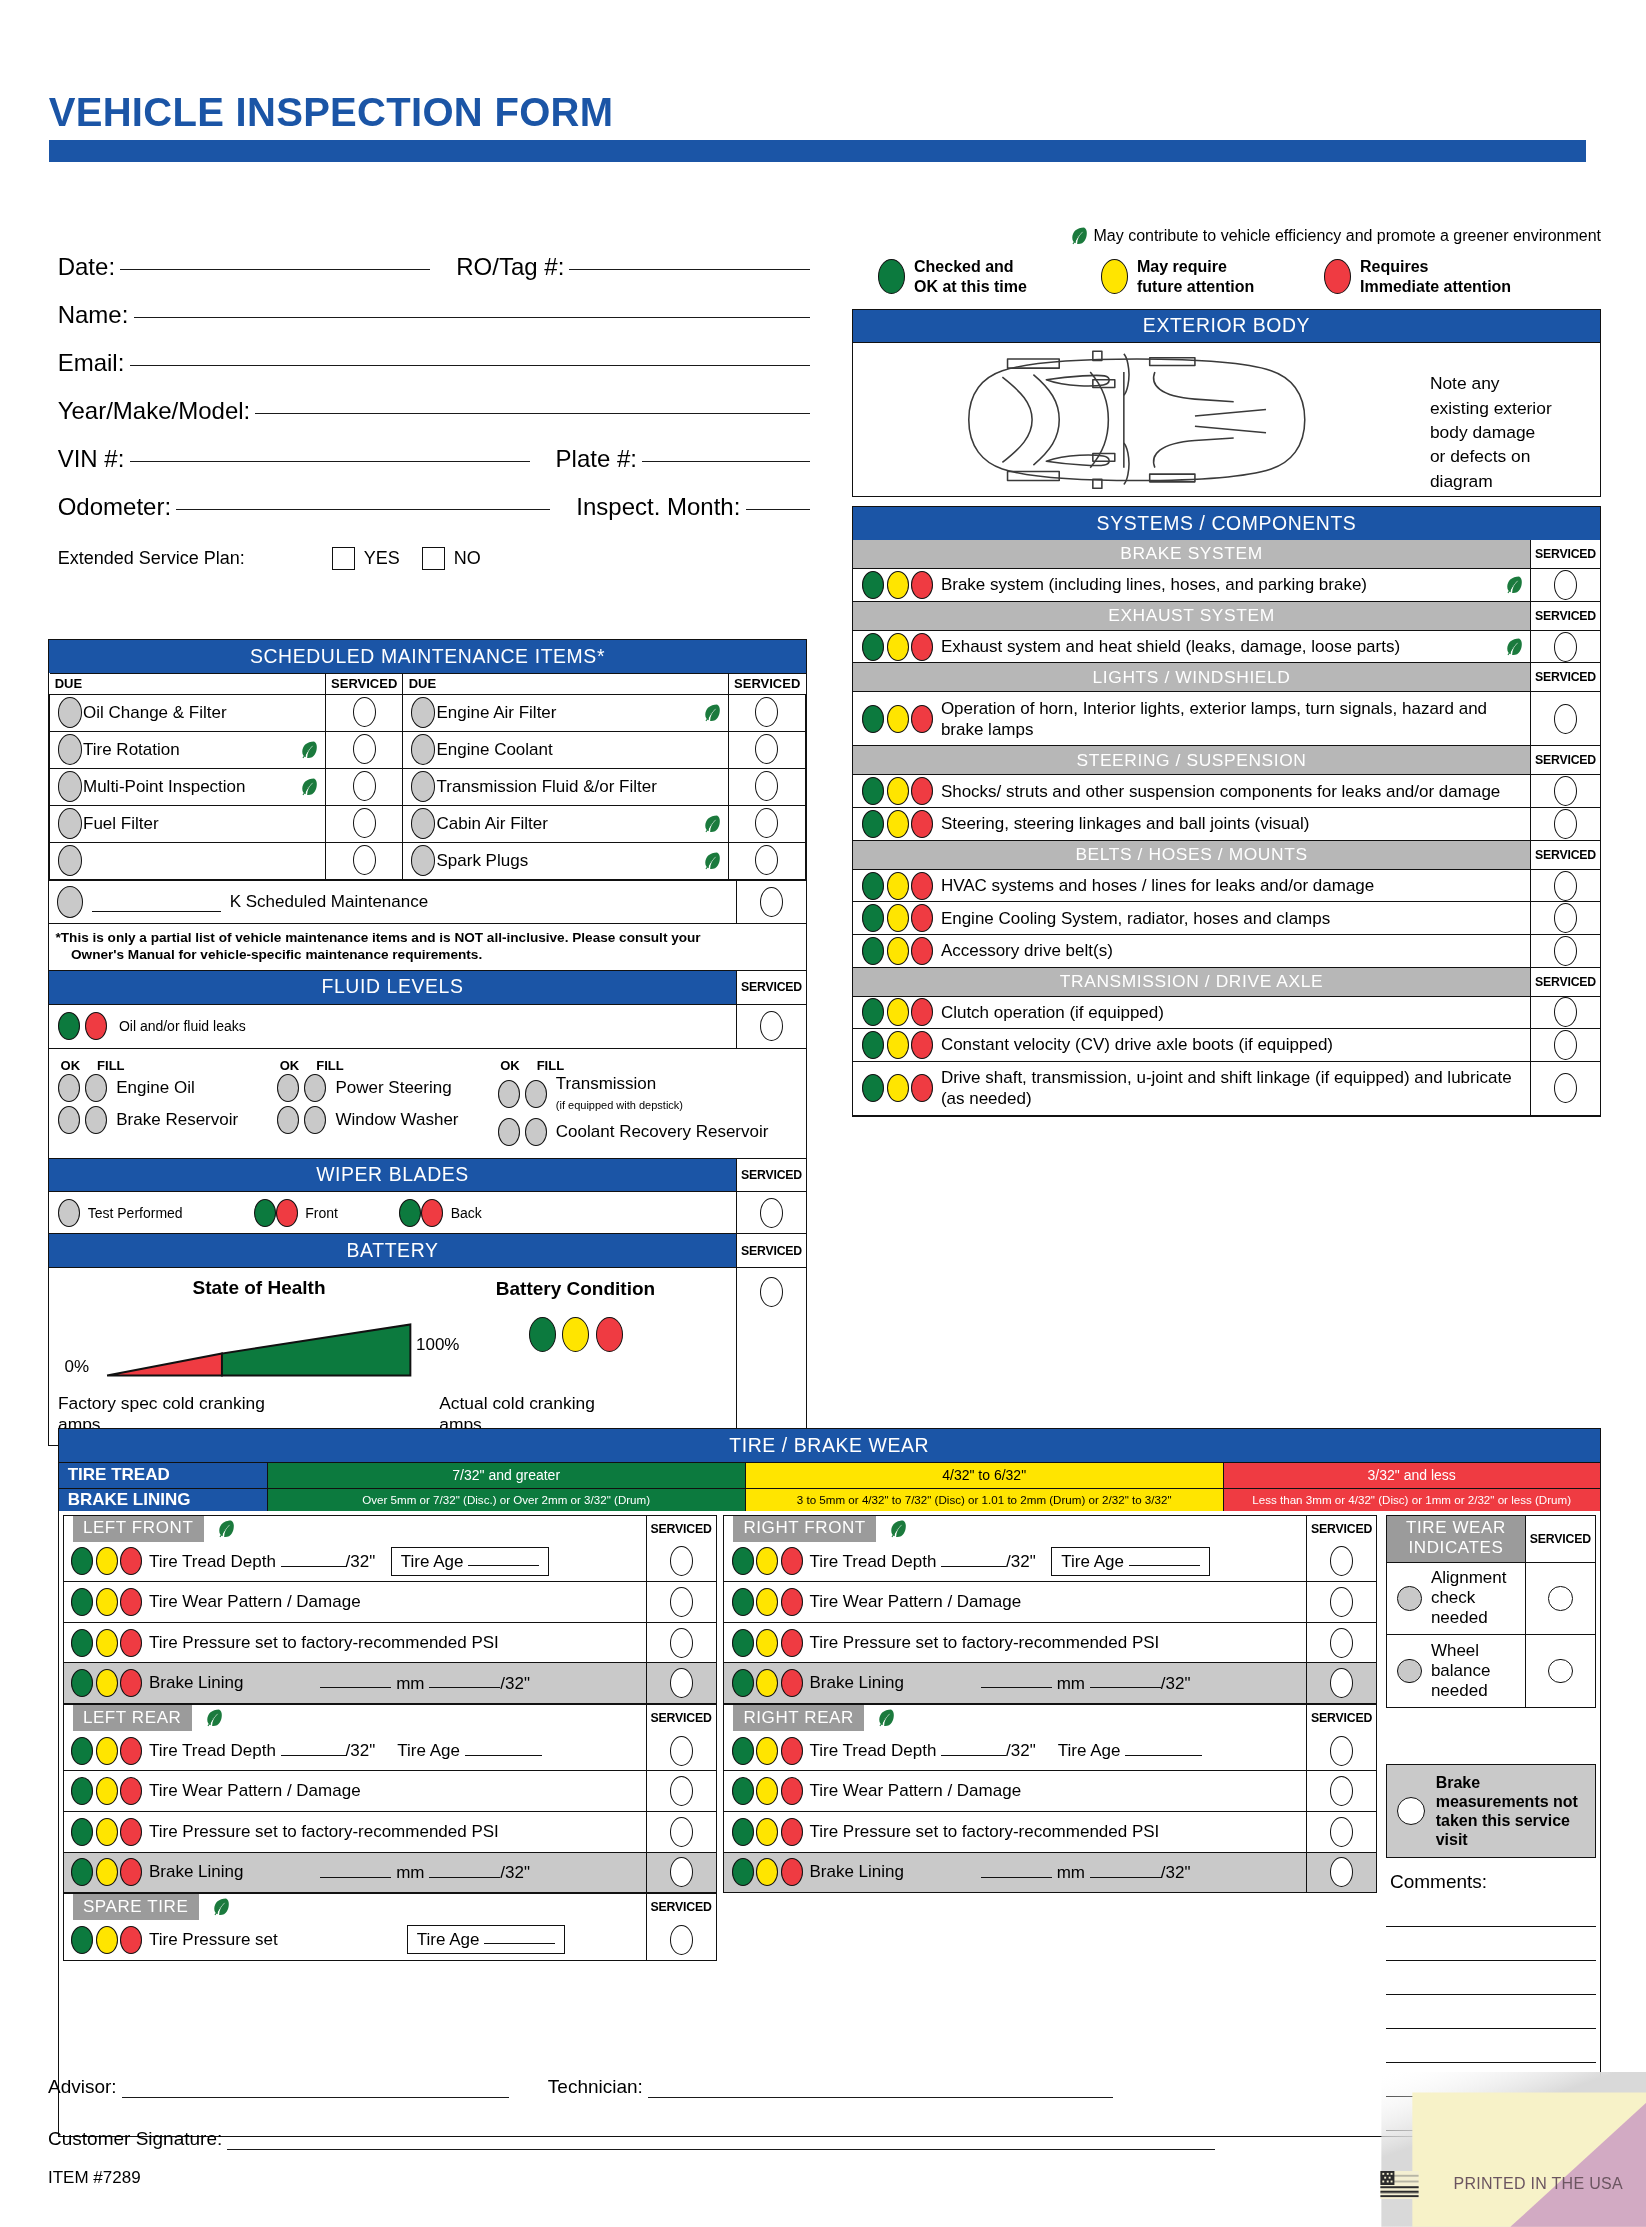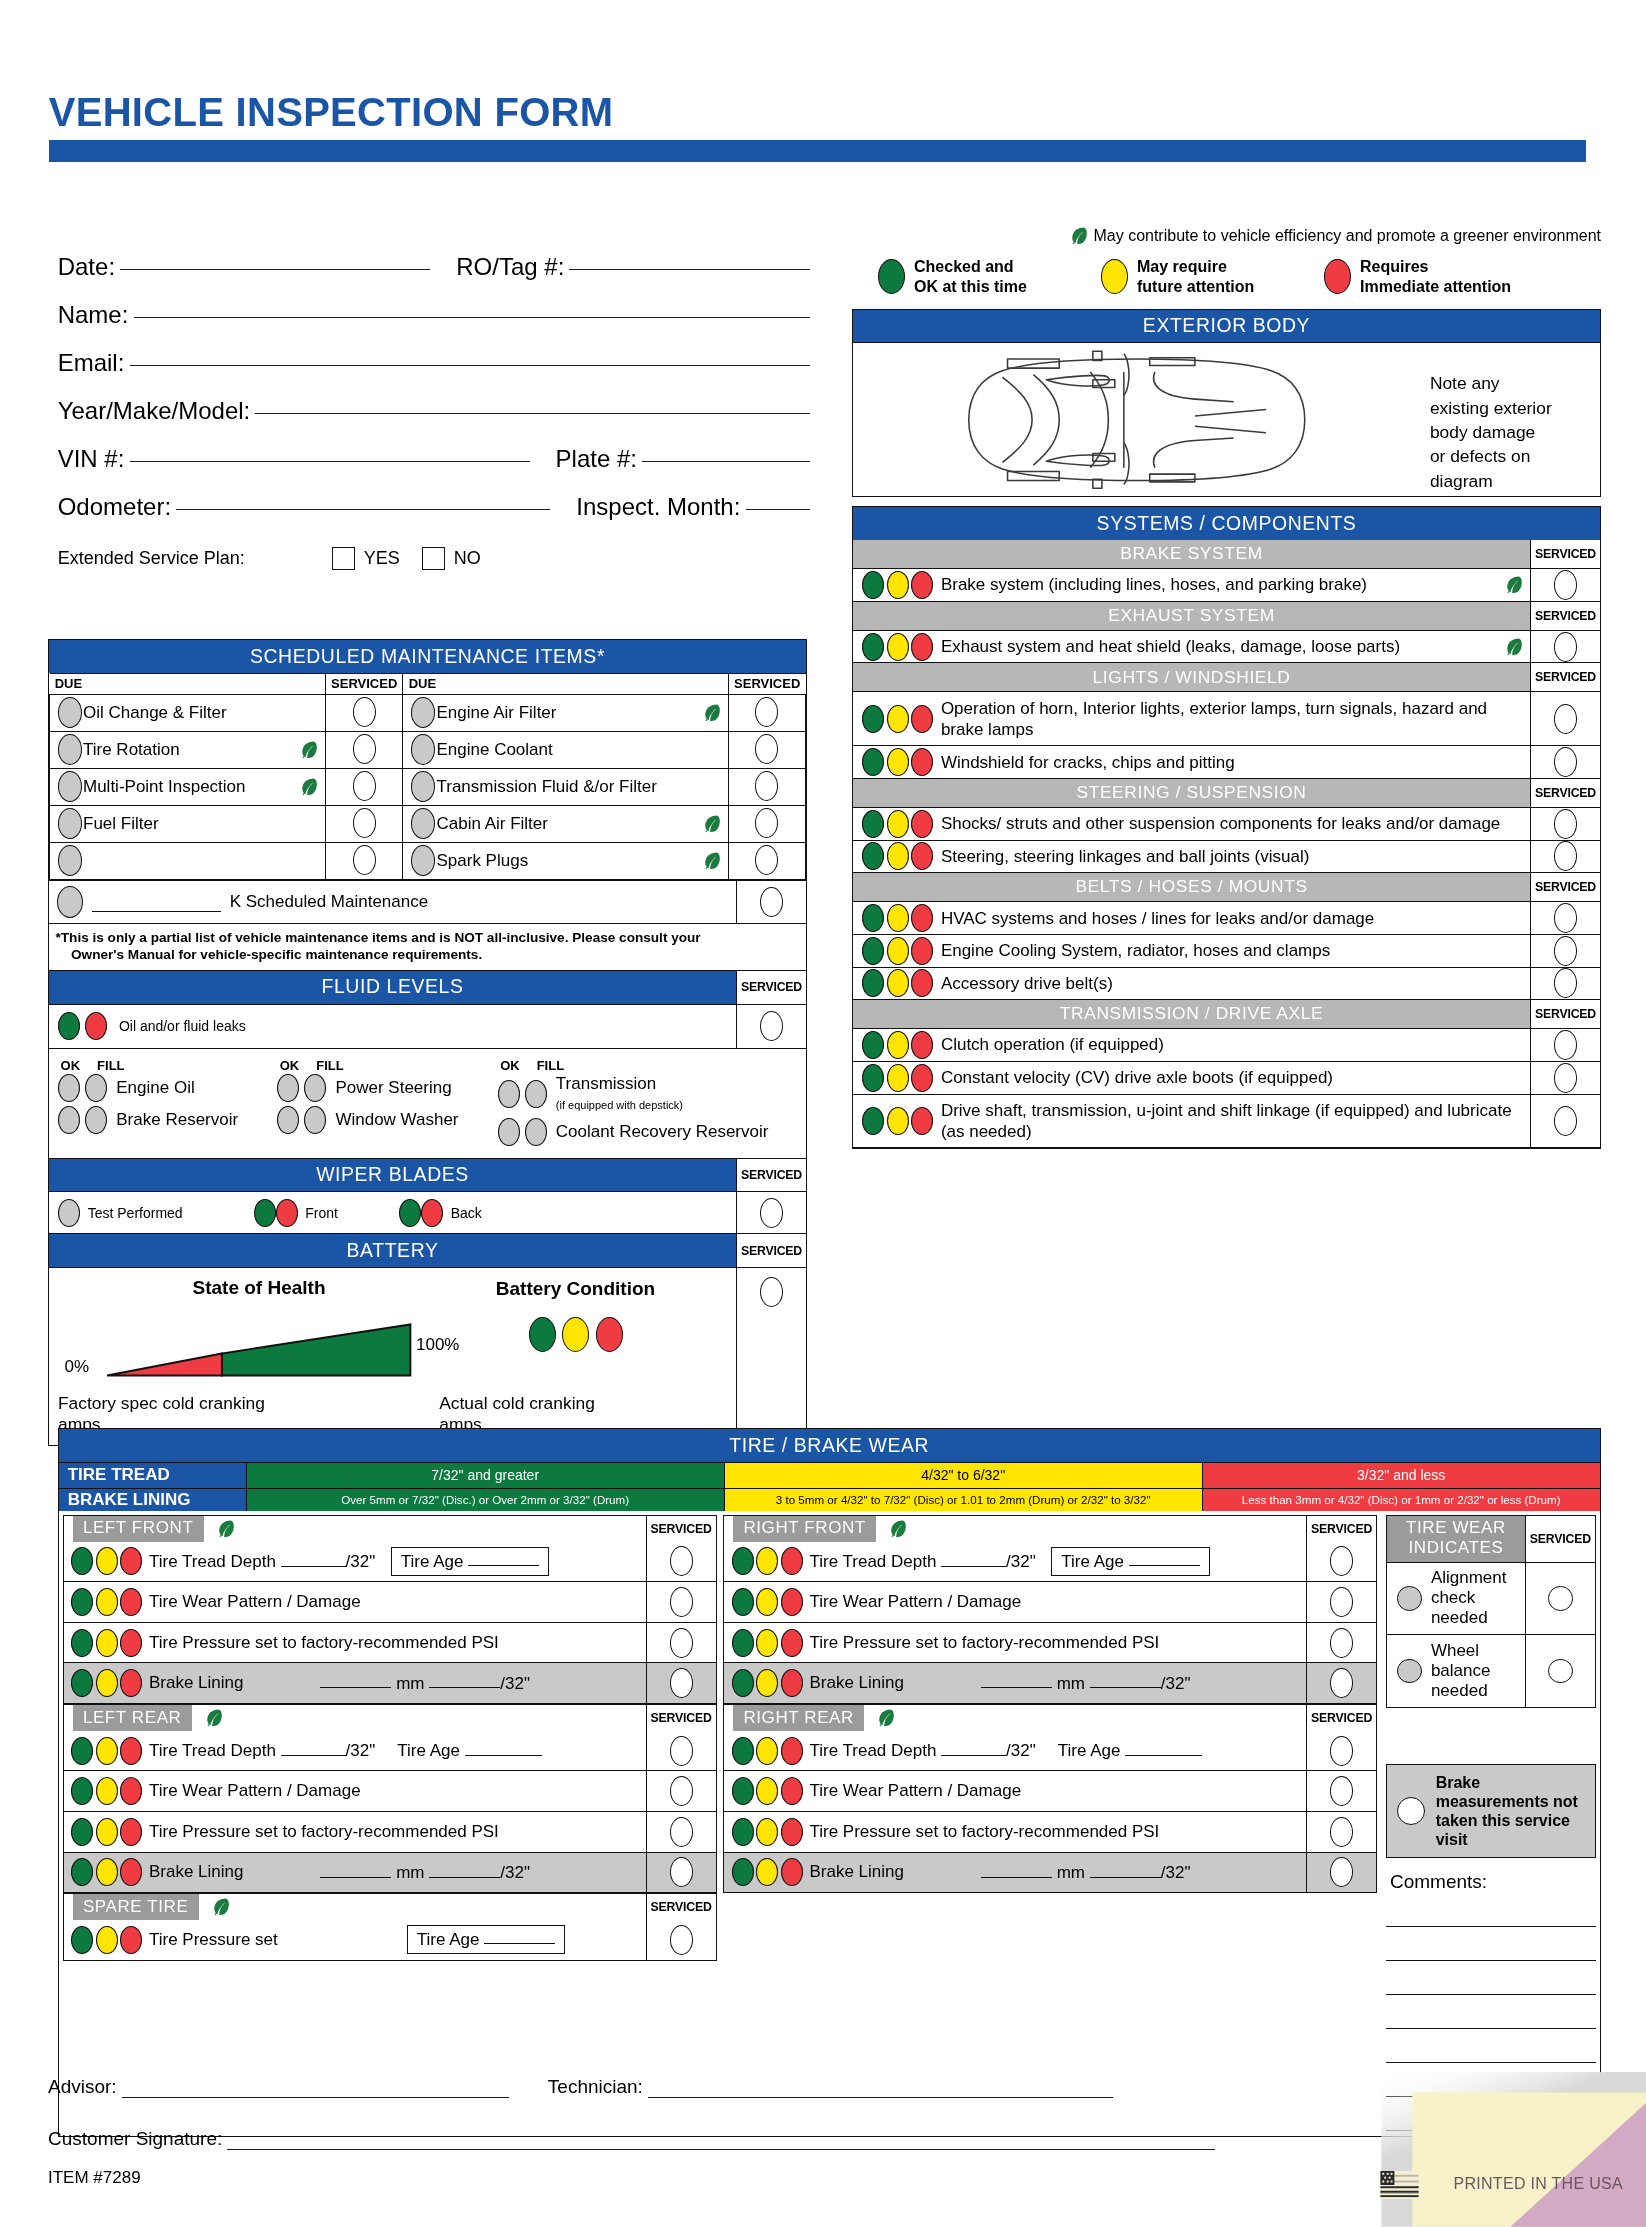--- a/index.html
+++ b/index.html
@@ -84,21 +84,21 @@
   .sys-txt { font-size:17px; flex:1; line-height:1.25; padding:5.2px 0; }
   .sys-srv { width:70px; flex:none; border-left:1.4px solid #111; display:flex;
              align-items:center; justify-content:center; align-self:stretch; }
   .sys-hdr { display:flex; border-bottom:1.4px solid #111; }
   .sys-hdr .band { flex:1; }
   .sys-hdr .sv { width:70px; flex:none; border-left:1.4px solid #111; }
 
   
   .tw { width:1537px; margin-left:9.7px; margin-top:10.3px; }
   .legend-row { display:flex; }
-  .legend-lbl { width:188px; background:#1b55a6; color:#fff; font-size:17px;
+  .legend-lbl { width:209px; background:#1b55a6; color:#fff; font-size:17px;
                 font-weight:bold; display:flex; align-items:center; padding-left:9px;
                 border-right:1.6px solid #111; }
   .legend-cell { display:flex; align-items:center; justify-content:center;
                  text-align:center; color:#fff; font-size:14px; padding:4.5px 3.9px;
                  border-right:1.6px solid #111; }
   .lg-green { background:#0c7a3e; width:478px; }
   .lg-yellow{ background:#ffe500; color:#000 !important; width:478px; }
   .lg-red   { background:#ef3b42; width:auto; flex:1; border-right:none; }
   .legend-row.thin .legend-cell { font-size:11.6px; }
 
@@ -593,32 +593,20 @@
       <div class="band gray-band">LIGHTS / WINDSHIELD</div>
       <div class="sv serviced-h">SERVICED</div>
     </div>
           <div class="sys-row">
       <span class="sys-dots">
               <span class="dot el g"></span>
               <span class="dot el y"></span>
               <span class="dot el r"></span>
             </span>
       <span class="sys-txt">Operation of horn, Interior lights, exterior lamps, turn signals, hazard and brake lamps</span>
-
-      <span class="sys-srv">
-              <span class="dot srv"></span>
-            </span>
-    </div>
-          <div class="sys-row">
-      <span class="sys-dots">
-              <span class="dot el g"></span>
-              <span class="dot el y"></span>
-              <span class="dot el r"></span>
-            </span>
-      <span class="sys-txt">Windshield for cracks, chips and pitting</span>
 
       <span class="sys-srv">
               <span class="dot srv"></span>
             </span>
     </div>
           <div class="sys-hdr">
       <div class="band gray-band">STEERING / SUSPENSION</div>
       <div class="sv serviced-h">SERVICED</div>
     </div>
           <div class="sys-row">

